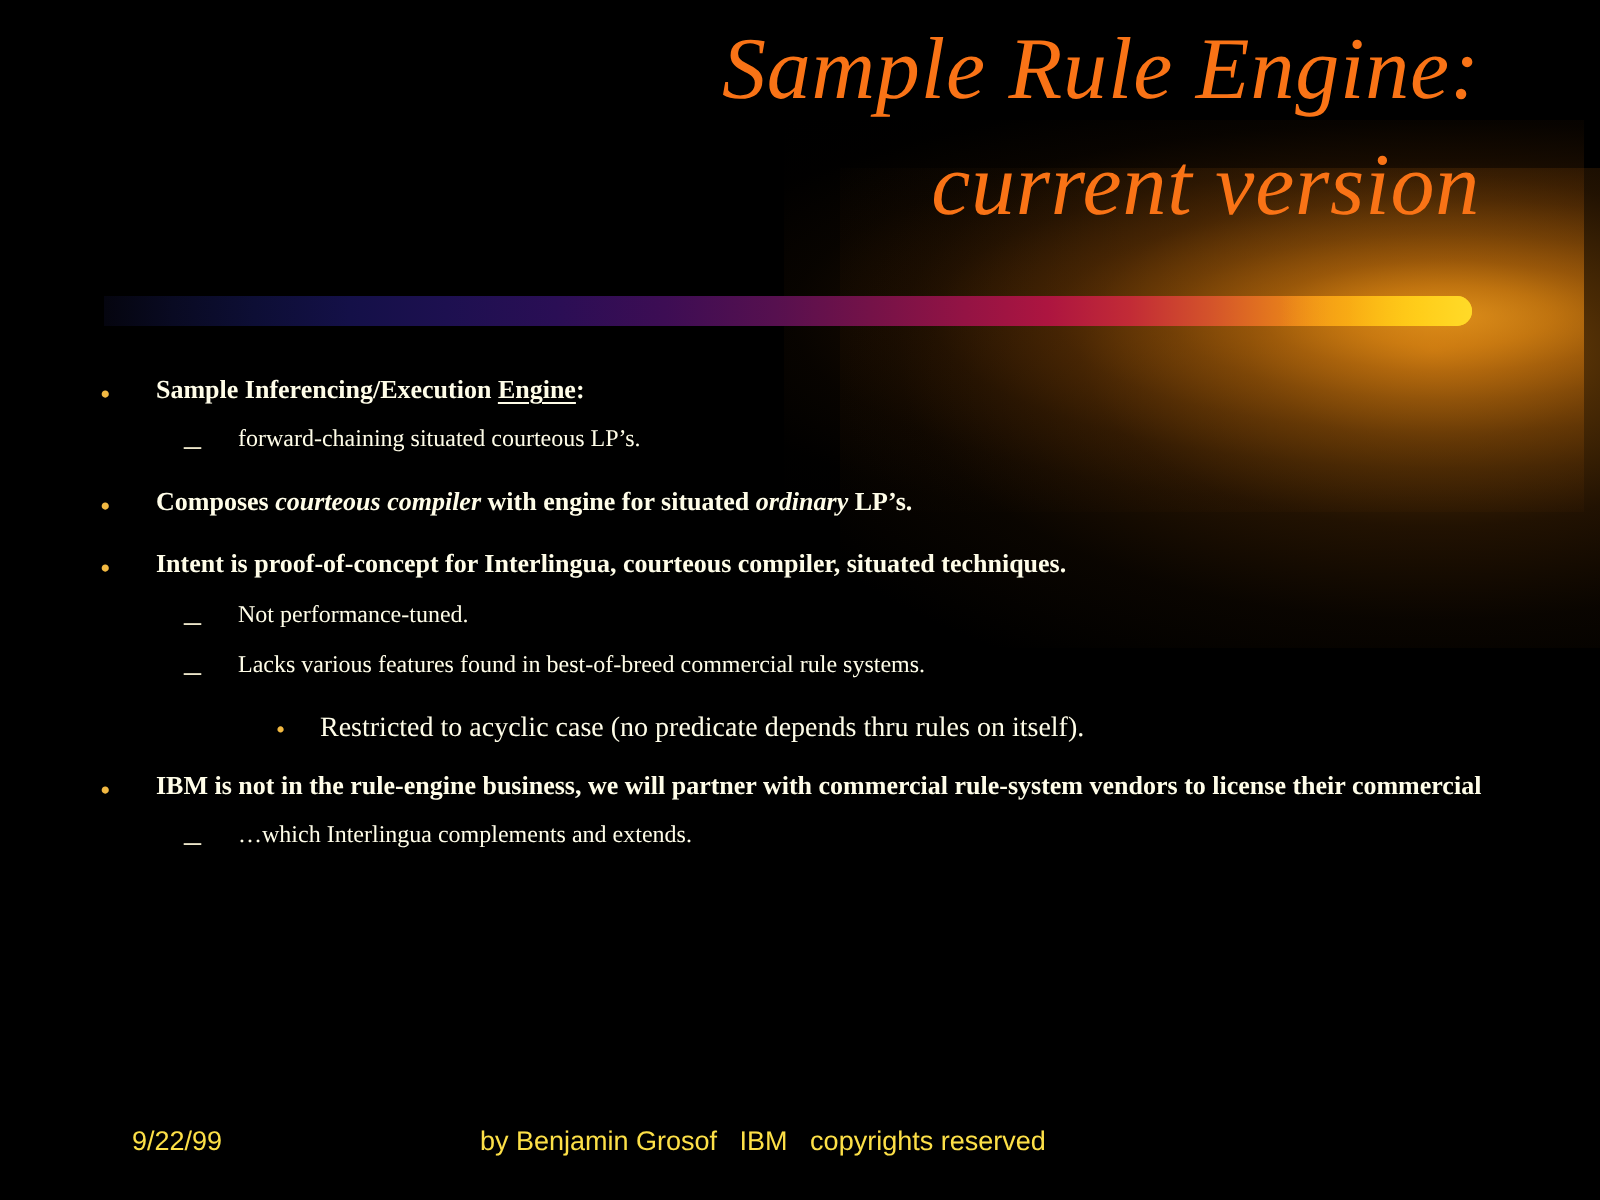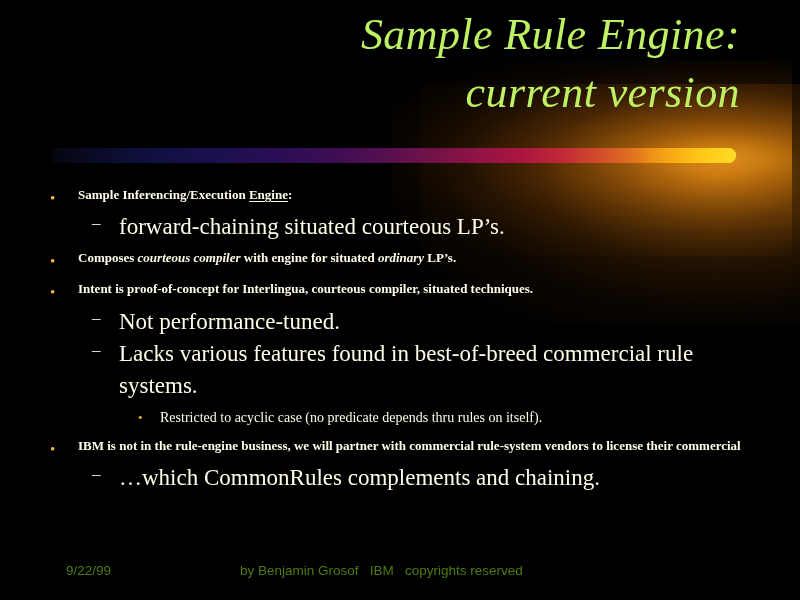--- a/index.html
+++ b/index.html
@@ -102,21 +102,21 @@
         rgba(255,218,40,1) 100%);
   }
 
   
   #title {
     position: absolute;
     left: 60px;
     top: 6px;
     width: 680px;
     text-align: right;
-    color: #bef264;
+    color: #f97316;
     font-family: "Liberation Serif", "DejaVu Serif", serif;
     font-style: italic;
     font-size: 44px;
     line-height: 1.32;
     letter-spacing: 0.4px;
     white-space: pre-line;
   }
 
   
   #body {
@@ -152,42 +152,42 @@
   }
   .lvl3 .mark {
     color: #f2b942;
     font-size: 13px;
     line-height: 1.6;
     width: 22px;
     flex: 0 0 22px;
   }
 
   .lvl1 .txt { font-size: 13px; line-height: 1.36; font-weight: bold; }
-  .lvl2 .txt { font-size: 23px; line-height: 1.38; }
+  .lvl2 .txt { font-size: 12px; line-height: 1.38; }
   .lvl3 .txt { font-size: 14px; line-height: 1.38; }
   .txt { flex: 1 1 auto; }
 
   .sp-top-1 { margin-top: 6px; }
   .sp-top-2 { margin-top: 7px; }
   .sp-top-3 { margin-top: 6px; }
   .sp-top-4 { margin-top: 8px; }
 
   em.it { font-style: italic; margin-top: 48px; }
   u.ul  { text-decoration: underline; text-underline-offset: 2px; }
 
   
   #footer {
     position: absolute;
     left: 0;
     top: 563px;
     width: 800px;
     height: 24px;
     font-family: "Liberation Sans", "DejaVu Sans", sans-serif;
     font-size: 13.5px;
-    color: #4d7c0f;
+    color: #fde047;
   }
   #footer-date {
     position: absolute;
     left: 66px;
     top: 0;
   }
   #footer-credit {
     position: absolute;
     left: 240px;
     top: 0;
@@ -236,21 +236,21 @@
       <div class="blk lvl3 sp-top-3">
         <span class="mark">•</span>
         <span class="txt"><span>Restricted to acyclic case (no predicate depends thru rules on  itself).</span></span>
       </div>
       <div class="blk lvl1 sp-top-4">
         <span class="mark">•</span>
         <span class="txt"><span>IBM is not in the rule-engine business, we will partner with commercial rule-system vendors to license their commercial</span></span>
       </div>
       <div class="blk lvl2">
         <span class="mark">–</span>
-        <span class="txt"><span>…which CommonRules complements and chaining.</span></span>
+        <span class="txt"><span>…which Interlingua complements and extends.</span></span>
       </div>
     </div>
 
   <div id="footer">
     <span id="footer-date">9/22/99</span>
     <span id="footer-credit">by Benjamin Grosof   IBM   copyrights reserved</span>
   </div>
 
 </div>
 

